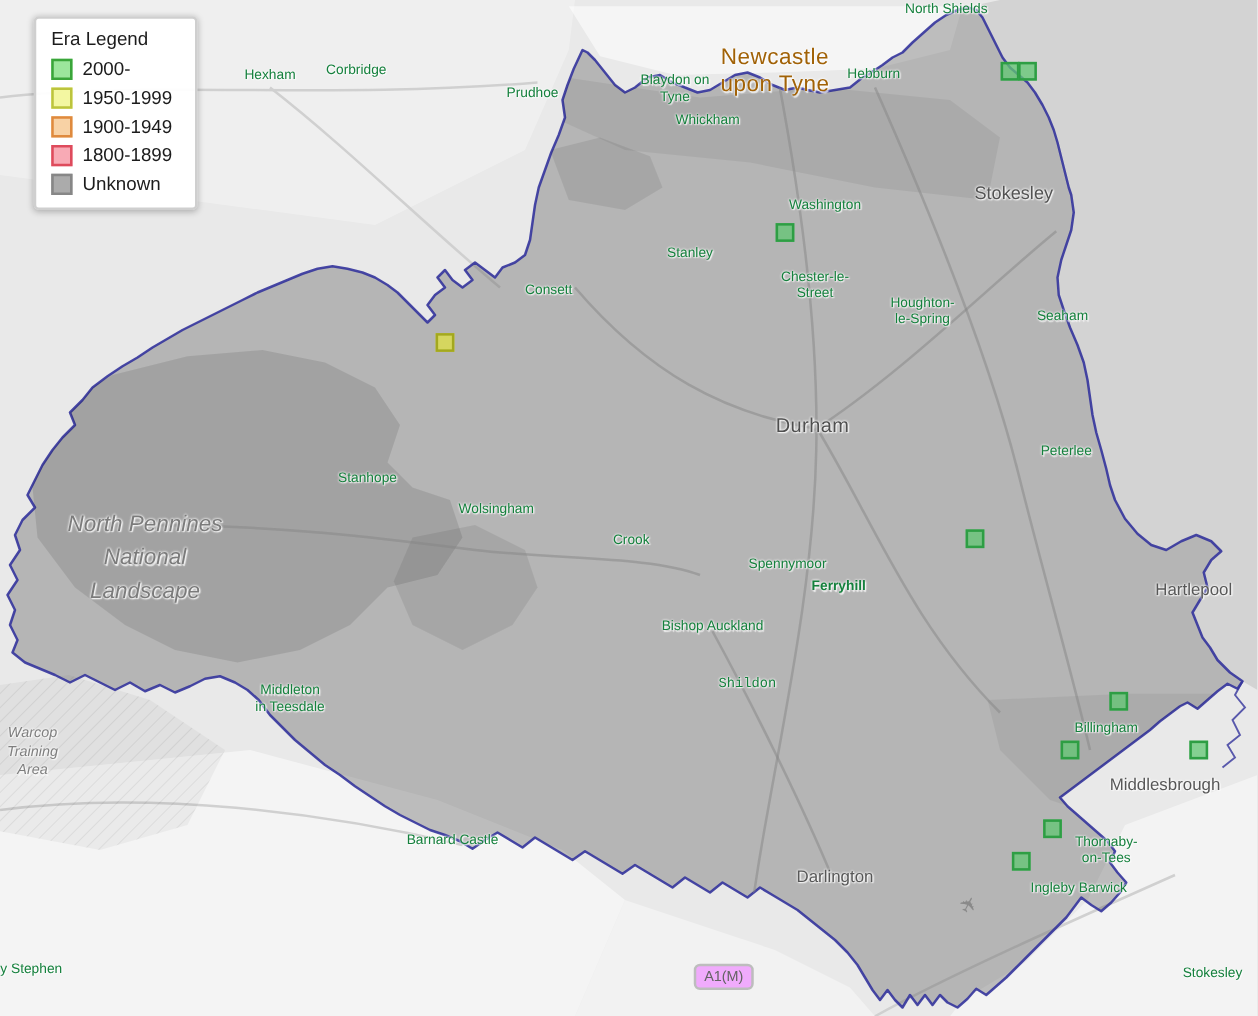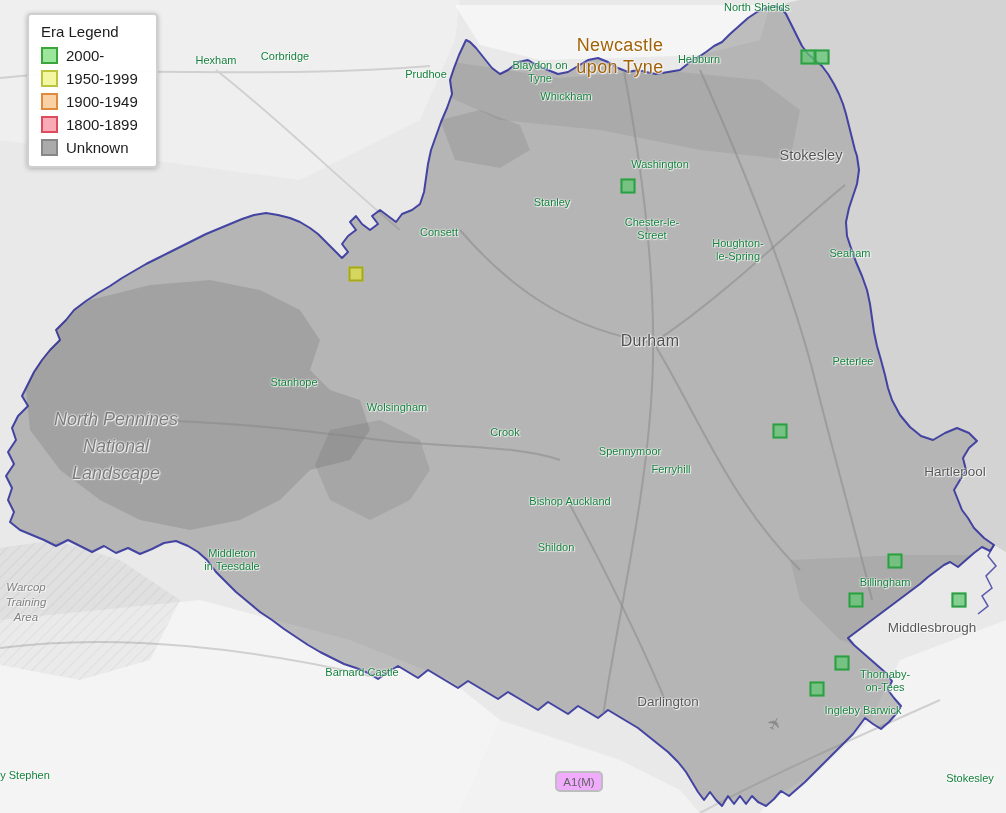--- a/index.html
+++ b/index.html
@@ -147,25 +147,25 @@
   <div class="map-label lbl-town" style="left: 853px; top: 362px;">Peterlee</div>
 
   <div class="map-label lbl-town" style="left: 294px; top: 383px;">Stanhope</div>
 
   <div class="map-label lbl-town" style="left: 397px; top: 408px;">Wolsingham</div>
 
   <div class="map-label lbl-town" style="left: 505px; top: 433px;">Crook</div>
 
   <div class="map-label lbl-town" style="left: 630px; top: 452px;">Spennymoor</div>
 
-  <div class="map-label lbl-town" style="left: 671px; top: 470px;">Ferryhill</div>
+  <div class="map-label lbl-town" style="left: 671px; top: 470px; font-weight: bold;">Ferryhill</div>
 
   <div class="map-label lbl-town" style="left: 570px; top: 502px;">Bishop Auckland</div>
 
-  <div class="map-label lbl-town" style="left: 556px; top: 548px;">Shildon</div>
+  <div class="map-label lbl-town" style="left: 598px; top: 548px; font-family: Liberation Mono, monospace;">Shildon</div>
 
   <div class="map-label lbl-town" style="left: 232px; top: 560px;">Middleton
 in Teesdale</div>
 
   <div class="map-label lbl-town" style="left: 885px; top: 583px;">Billingham</div>
 
   <div class="map-label lbl-town" style="left: 885px; top: 681px;">Thornaby-
 on-Tees</div>
 
   <div class="map-label lbl-town" style="left: 863px; top: 711px;">Ingleby Barwick</div>

